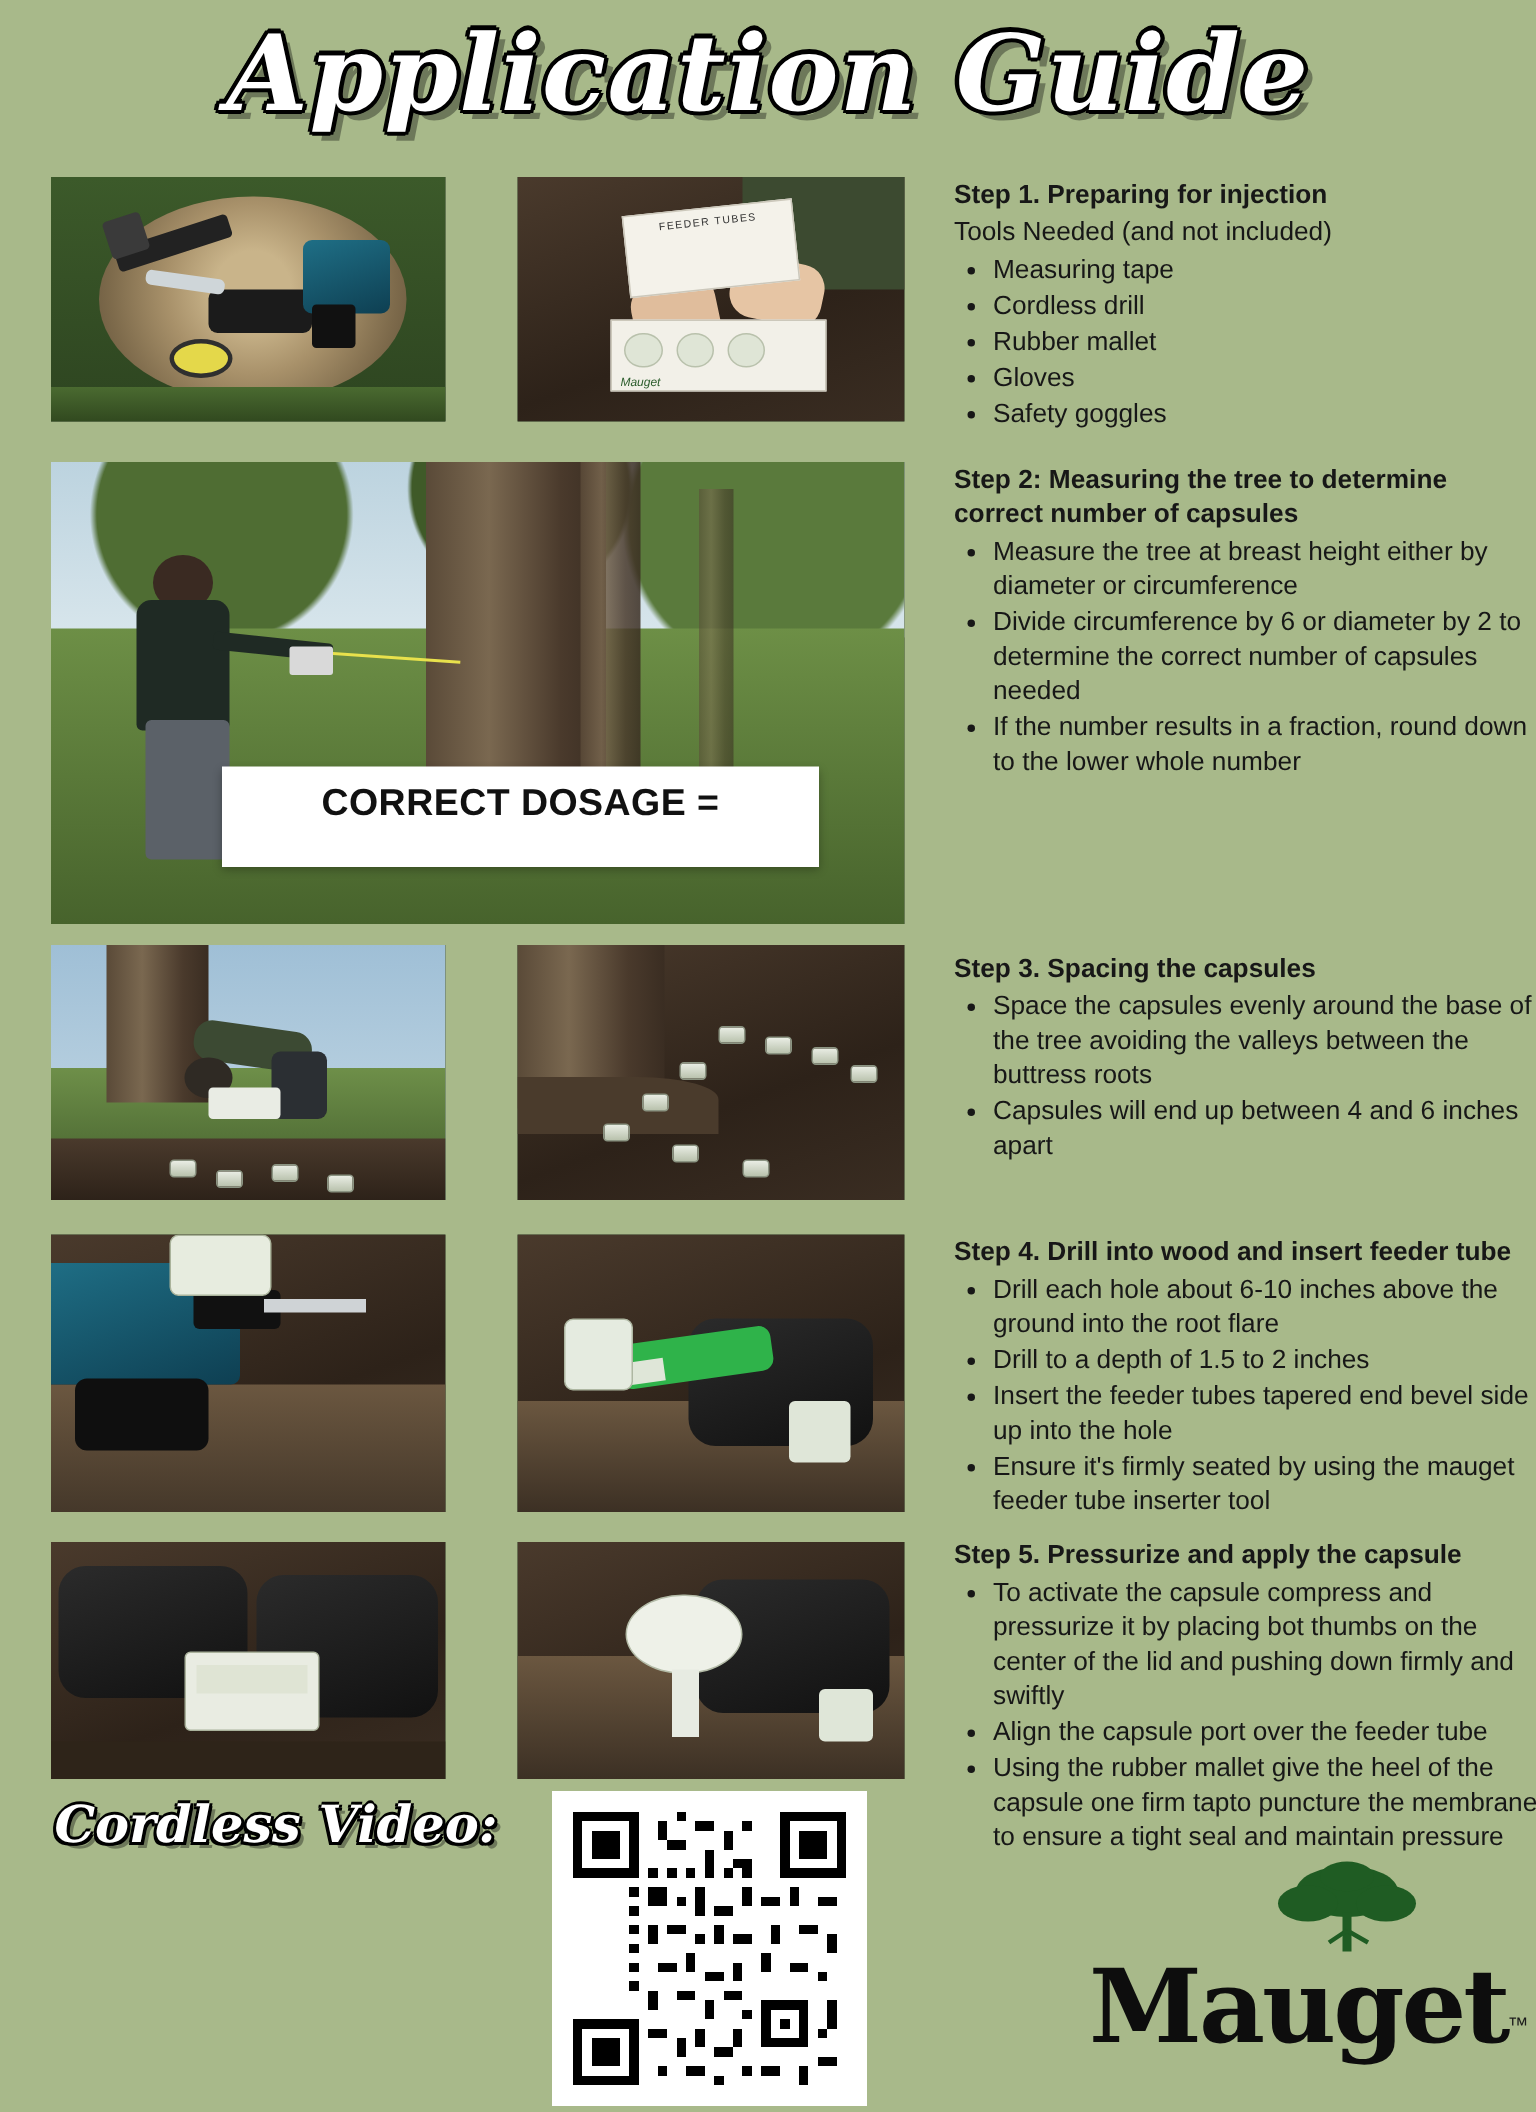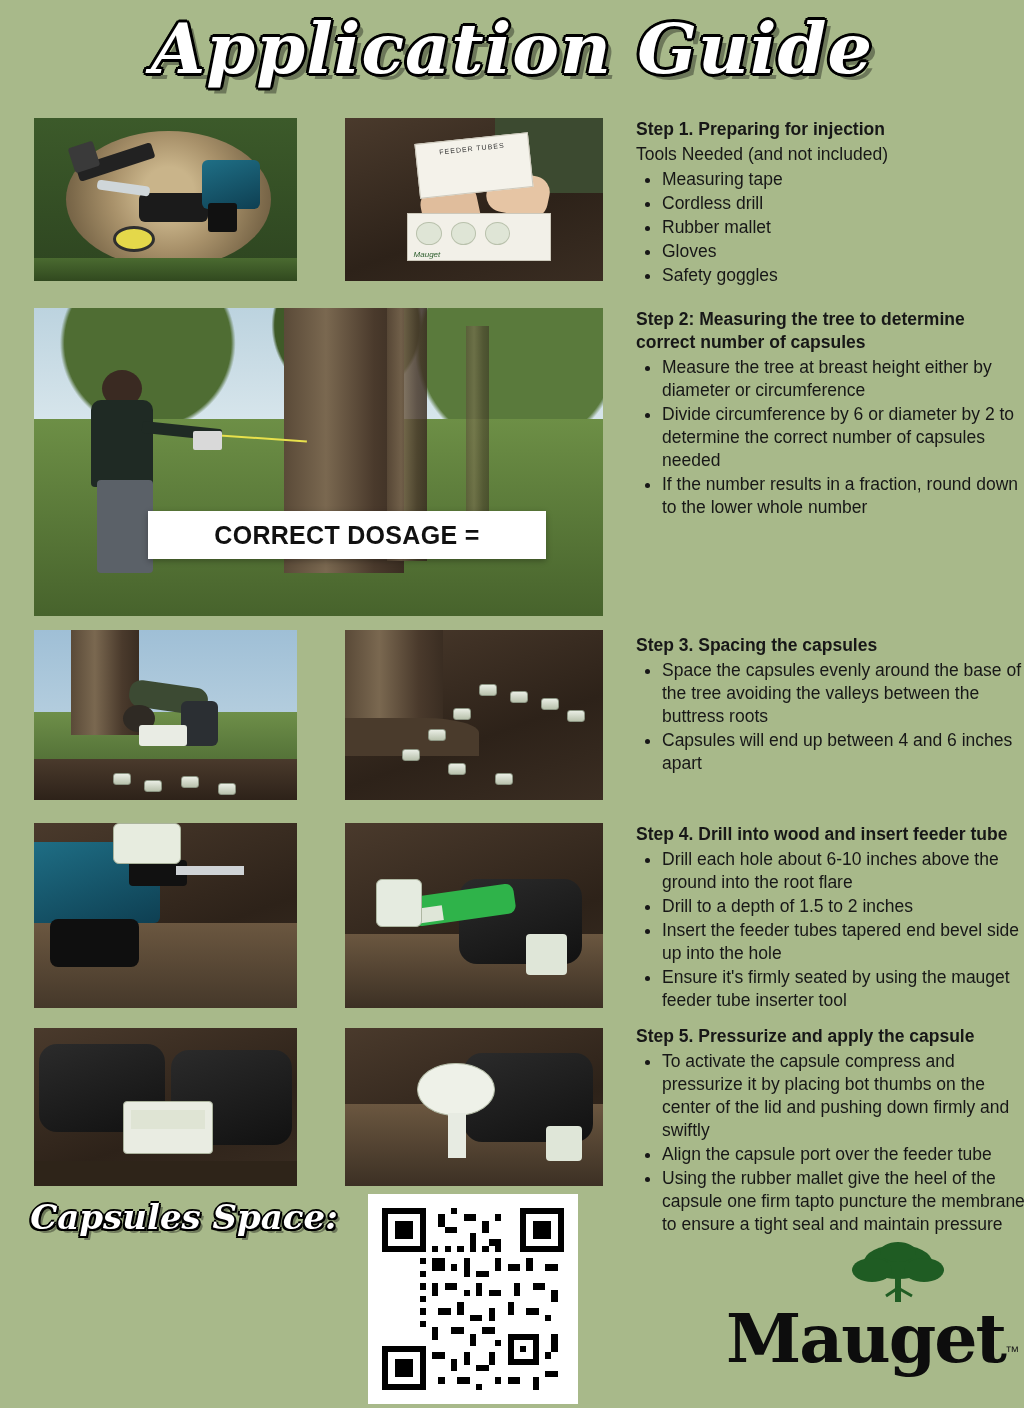--- a/index.html
+++ b/index.html
@@ -63,21 +63,21 @@
   }
   .step p { margin:0 0 2px 0; }
   .step ul { margin:0; padding-left:26px; }
   .step li { margin:0 0 1px 0; }
 
   
   .dosage {
     position:absolute;
     background:#ffffff;
     text-align:center;
-    padding:10px 6px 9px 6px;
+    padding:10px 6px 28px 6px;
     box-shadow:0 2px 6px rgba(0,0,0,.3);
   }
   .dosage .l1 { font-weight:bold; font-size:25px; letter-spacing:.3px; color:#111; }
   .dosage .l2 { font-size:24px; color:#111; margin-top:4px; }
 
   
   .howto {
     position:absolute;
     left:14px; top:1196px; width:340px;
     text-align:center;
@@ -319,21 +319,21 @@
   <div class="step" style="top:1025px;">
     <h3>Step 5. Pressurize and apply the capsule</h3>
     <ul>
       <li>To activate the capsule compress and pressurize it by placing bot thumbs on the center of the lid and pushing down firmly and swiftly</li>
       <li>Align the capsule port over the feeder tube</li>
       <li>Using the rubber mallet give the heel of the capsule one firm tapto puncture the membrane to ensure a tight seal and maintain pressure</li>
     </ul>
   </div>
 
   <div class="howto">
-    <div>Capsules Space:</div>
+    <div>Cordless Video:</div>
   </div>
 
   <div class="qrbox">
     <svg class="qr" viewBox="0 0 29 29" shape-rendering="crispEdges">
       <rect width="29" height="29" fill="#fff"></rect>
       <g fill="#000">
 
         <rect x="0" y="0" width="7" height="1"></rect>
           <rect x="0" y="6" width="7" height="1"></rect>
         <rect x="0" y="0" width="1" height="7"></rect>

